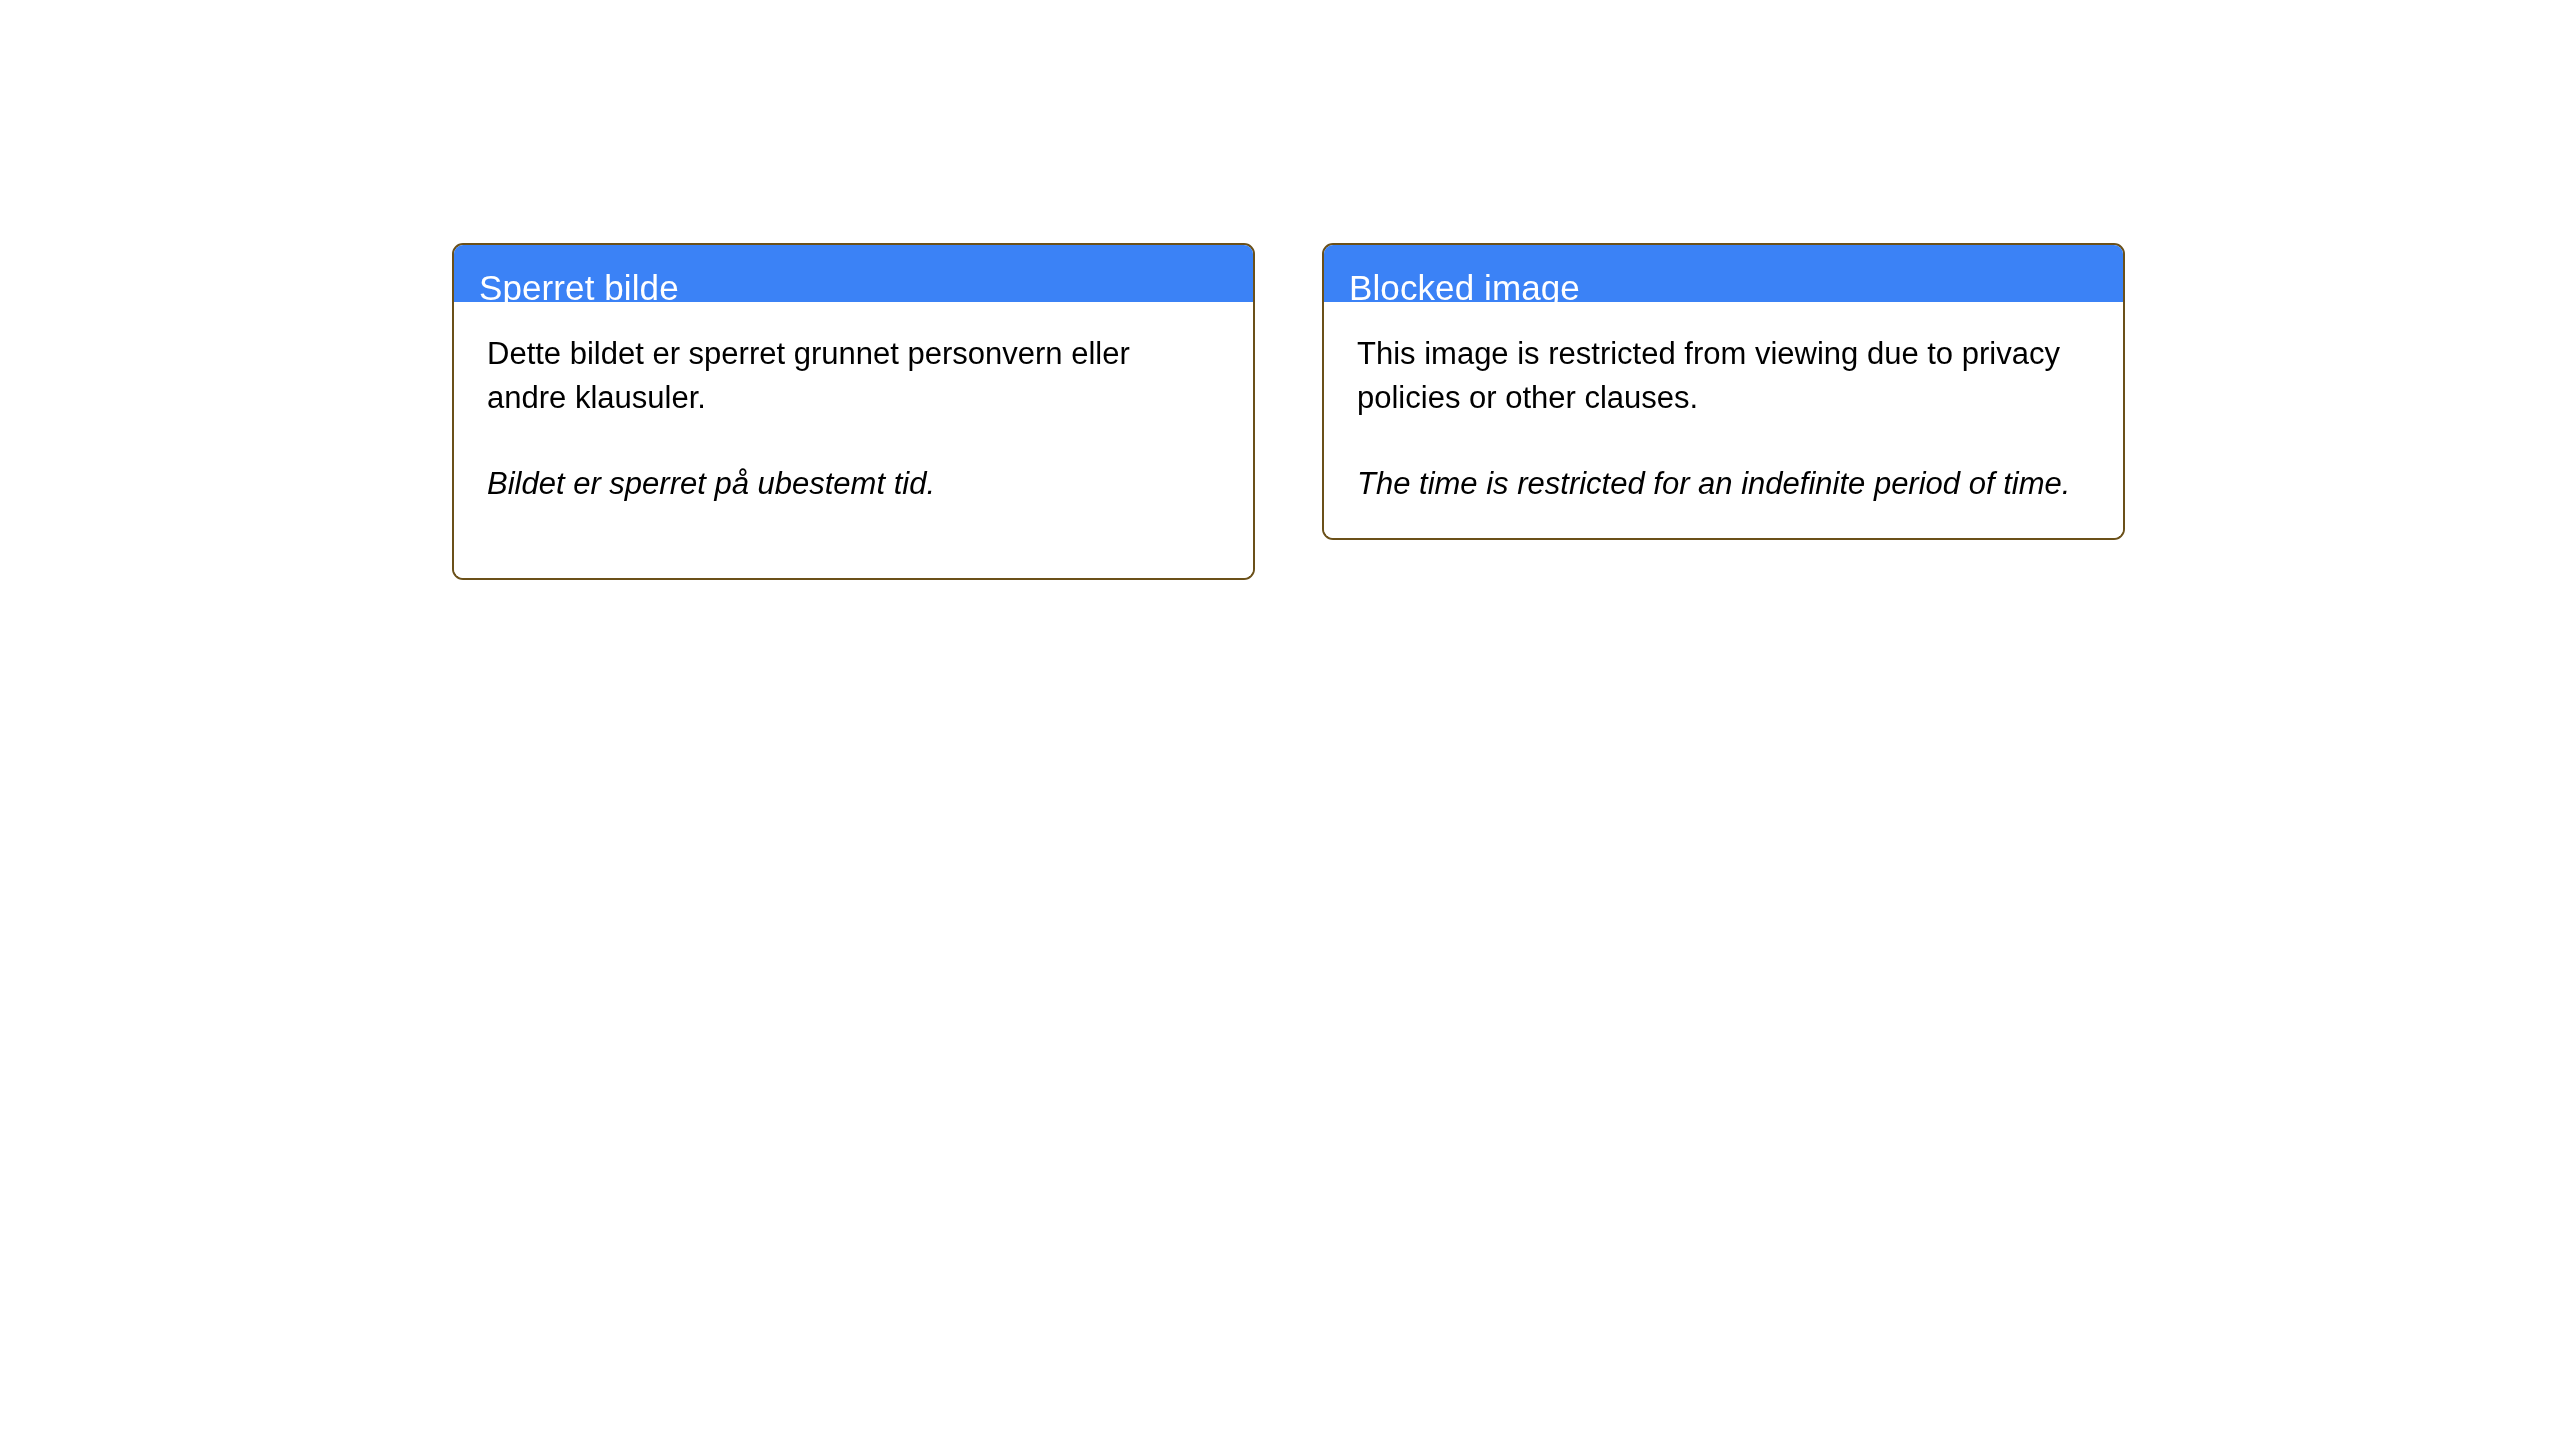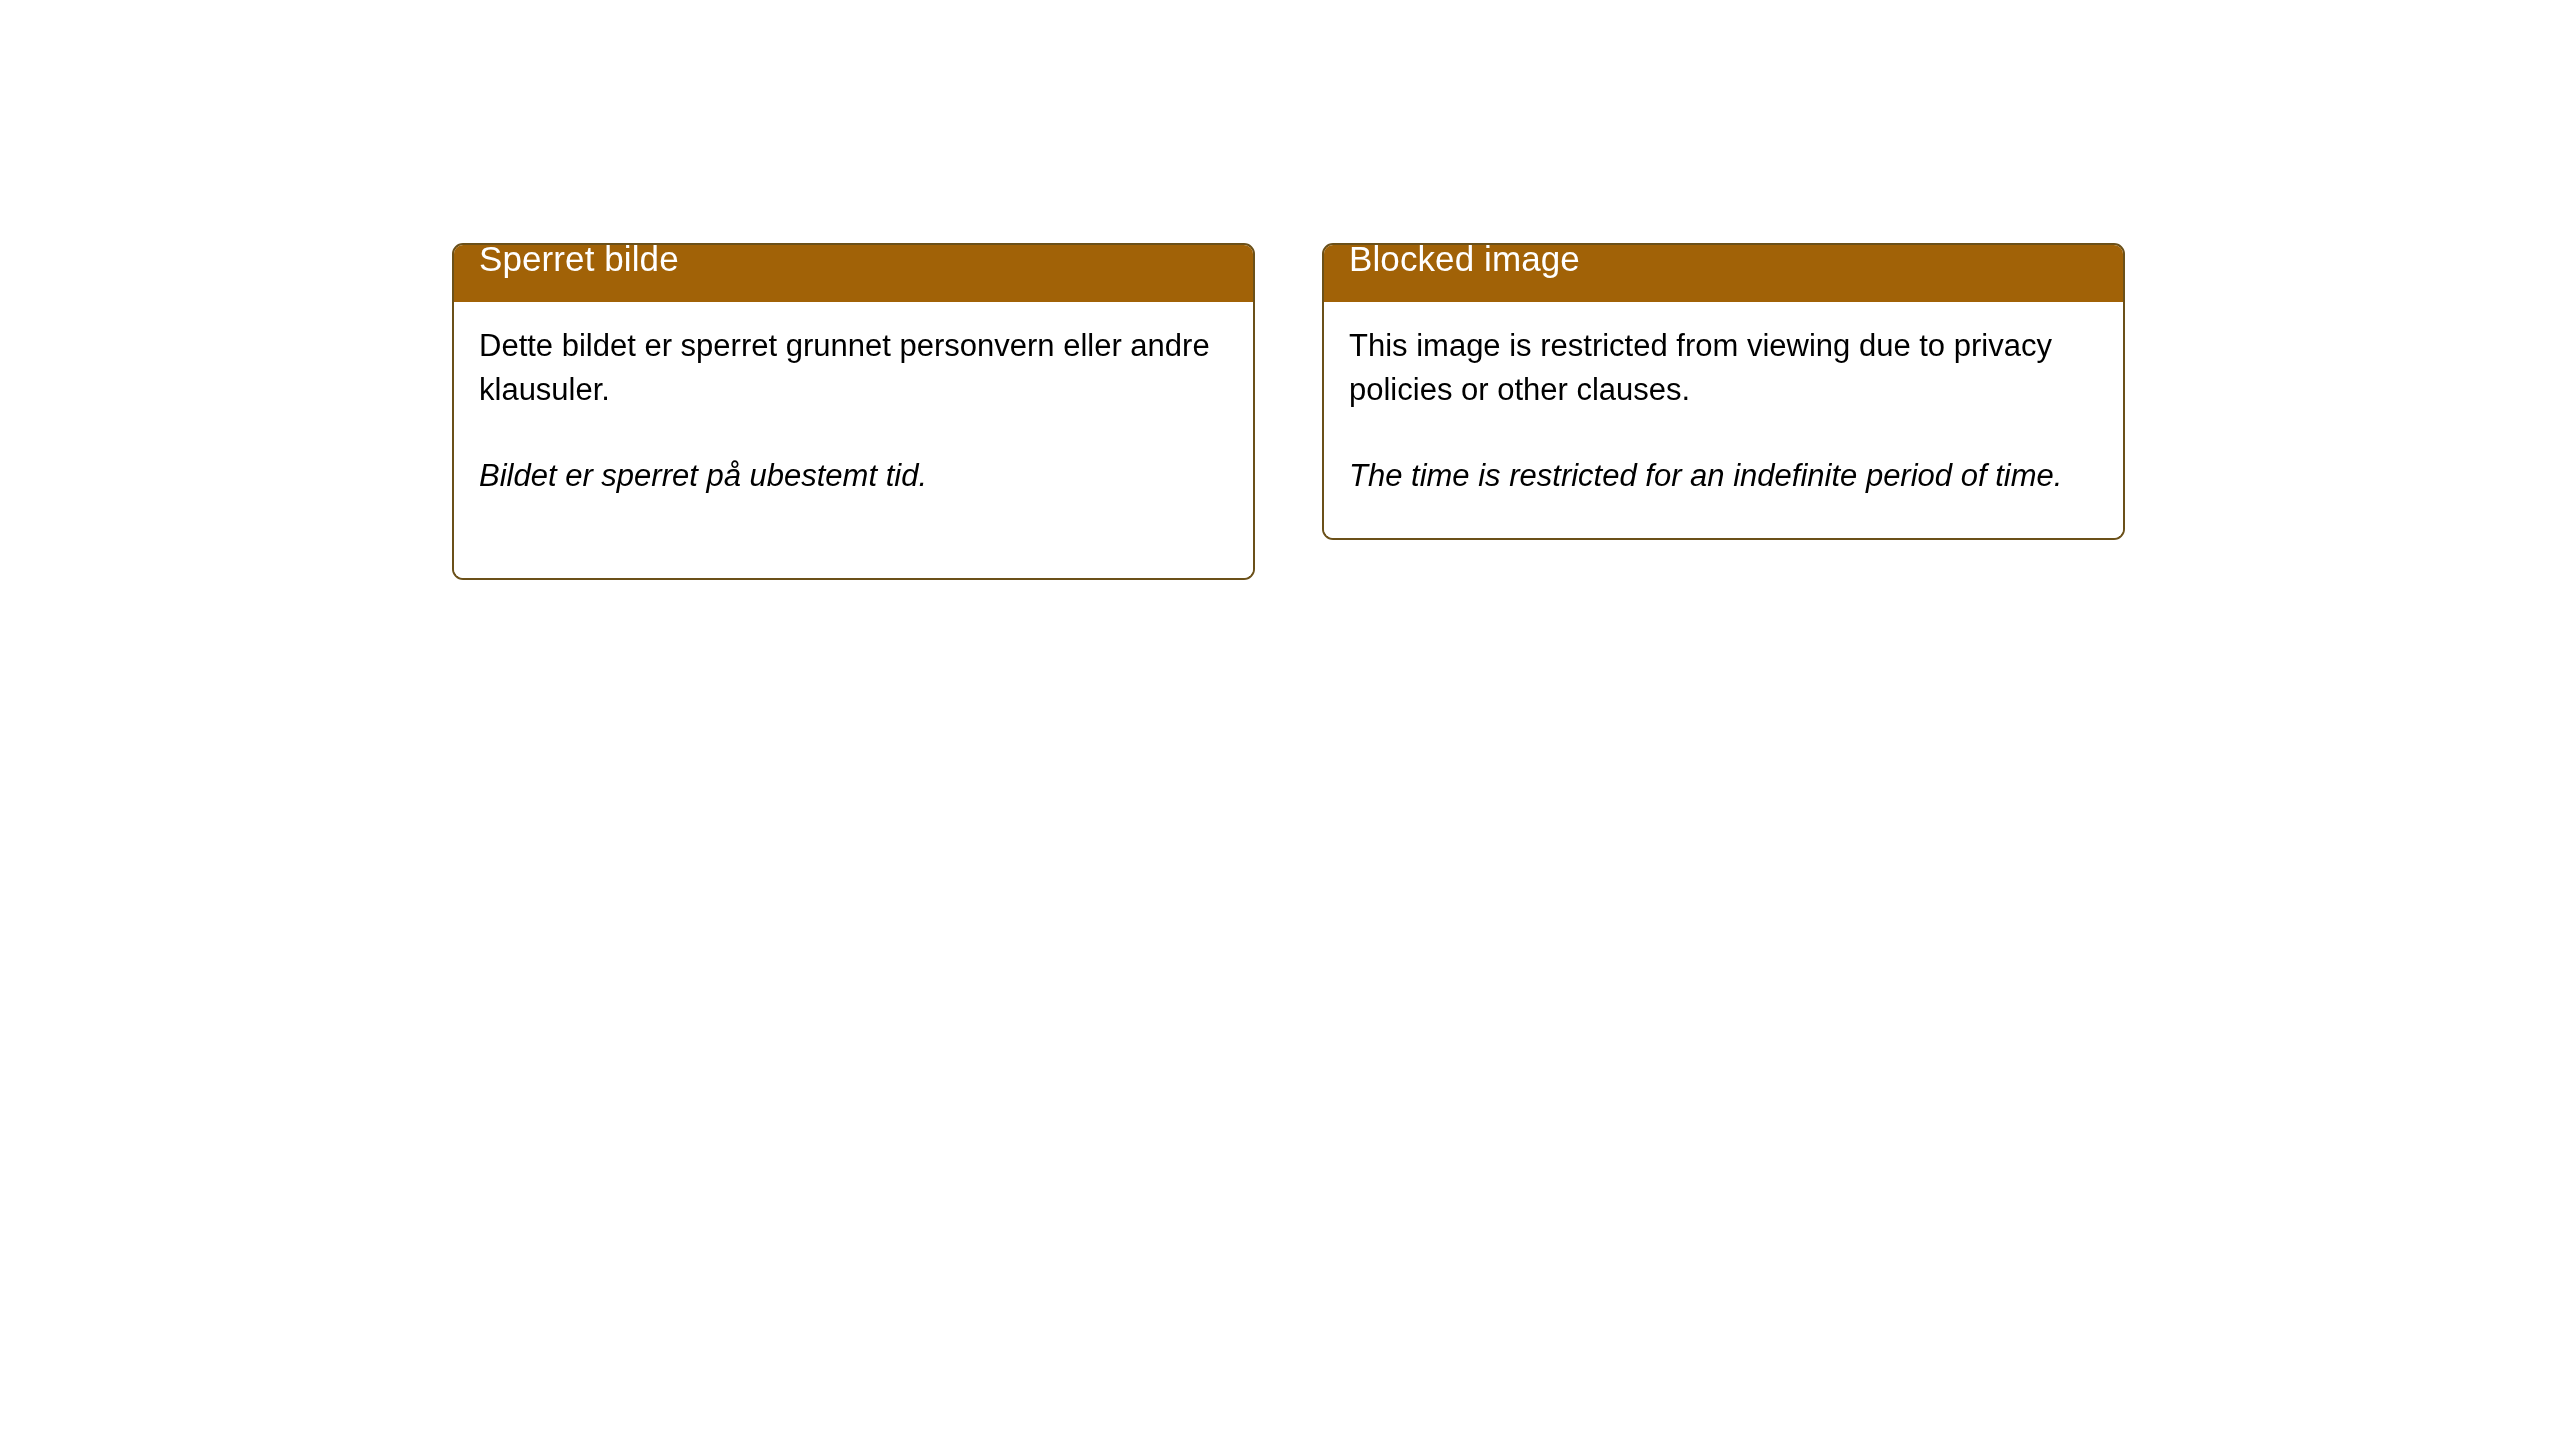--- a/index.html
+++ b/index.html
@@ -32,44 +32,44 @@
     border-radius: 11px;
     overflow: hidden;
   }
 
   #card-no  { left: 452px;  width: 803px; height: 337px; }
   #card-en  { left: 1322px; width: 803px; height: 297px; }
 
   .card-header {
     box-sizing: border-box;
     height: 57px;
-    background: #a16207;
+    background: #3b82f6;
     display: flex;
-    align-items: flex-end;
+    align-items: flex-start;
     padding: 0 0 0 25px;
   }
 
   .card-title {
     color: #ffffff;
     font-size: 35px;
     line-height: 40px;
     font-weight: 400;
     letter-spacing: 0.1px;
     white-space: nowrap;
   }
 
   .card-body {
     box-sizing: border-box;
     padding: 22px 30px 0 25px;
     background: #ffffff;
     height: calc(100% - 57px);
   }
 
   .card-paragraph {
-    margin: 0;
+    margin: 8px;
     color: #000000;
     font-size: 31px;
     line-height: 44px;
     font-weight: 400;
   }
 
   .card-paragraph + .card-paragraph {
     margin-top: 42px;
     font-style: italic;
   }

